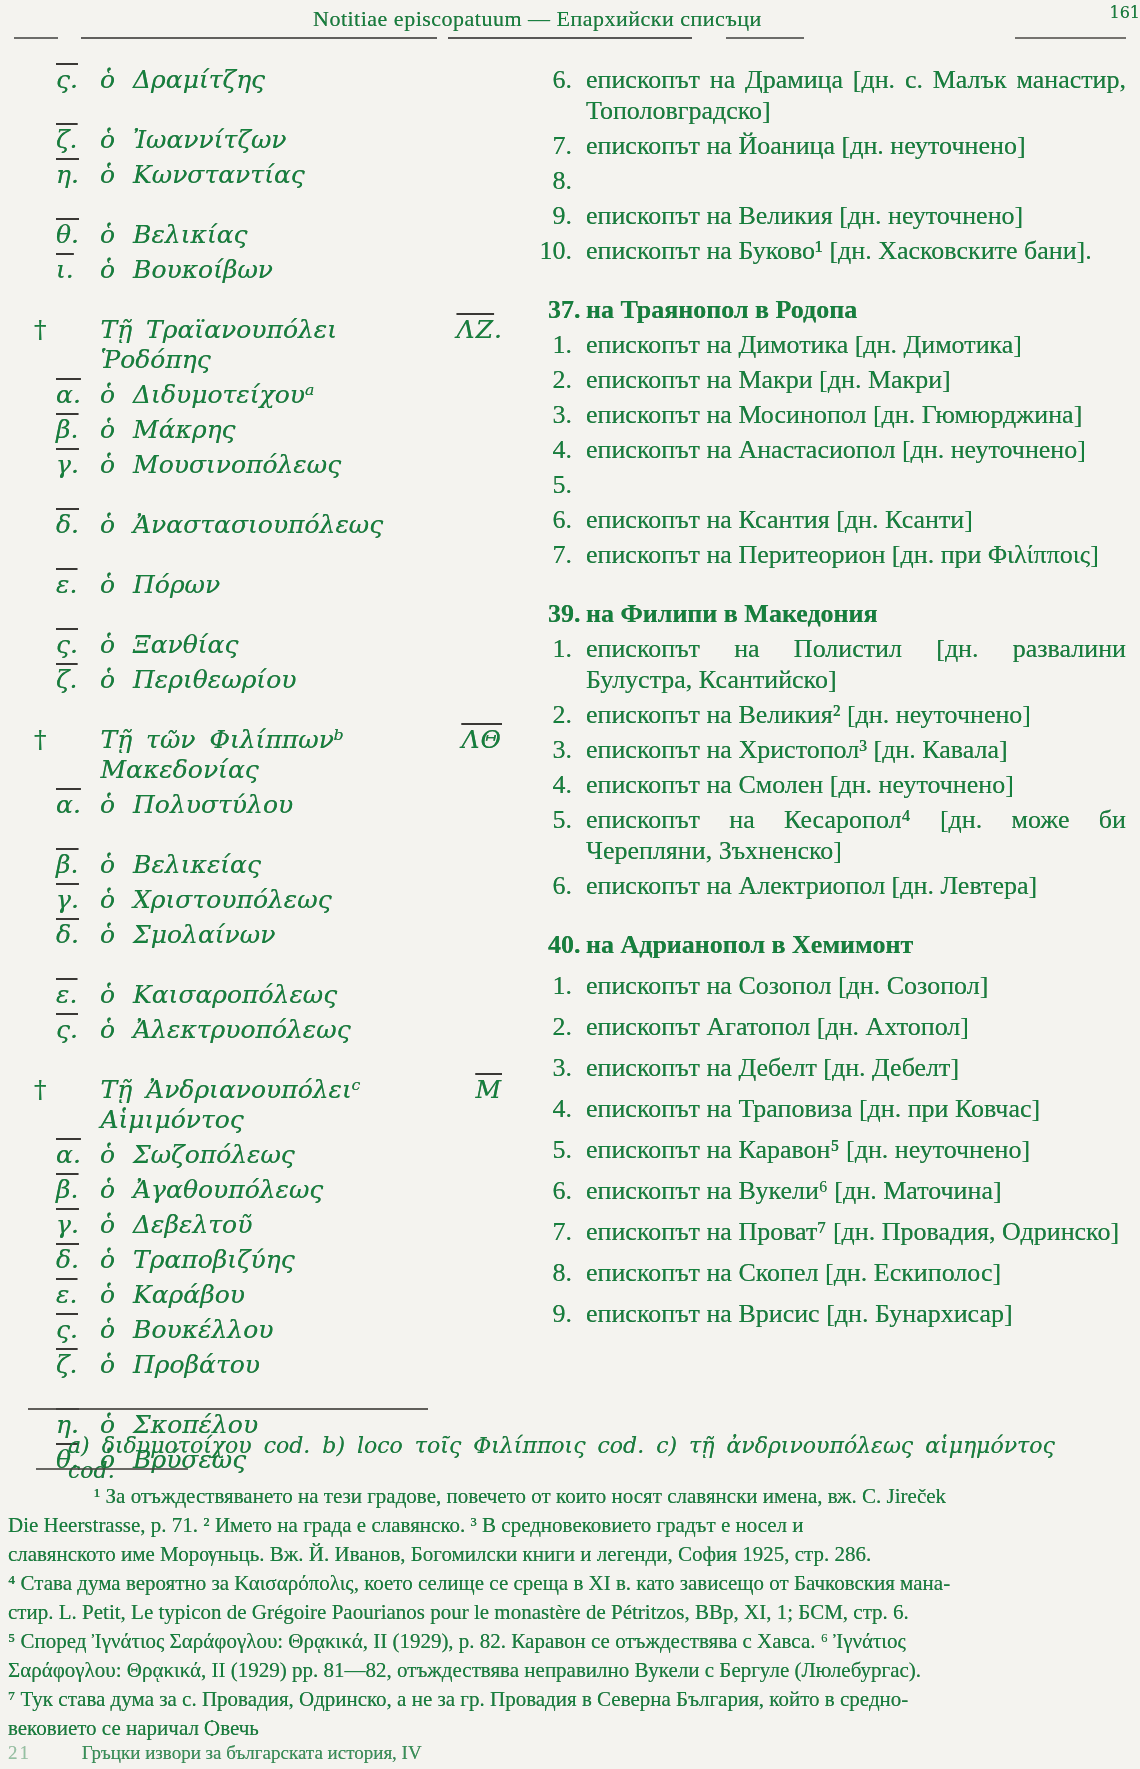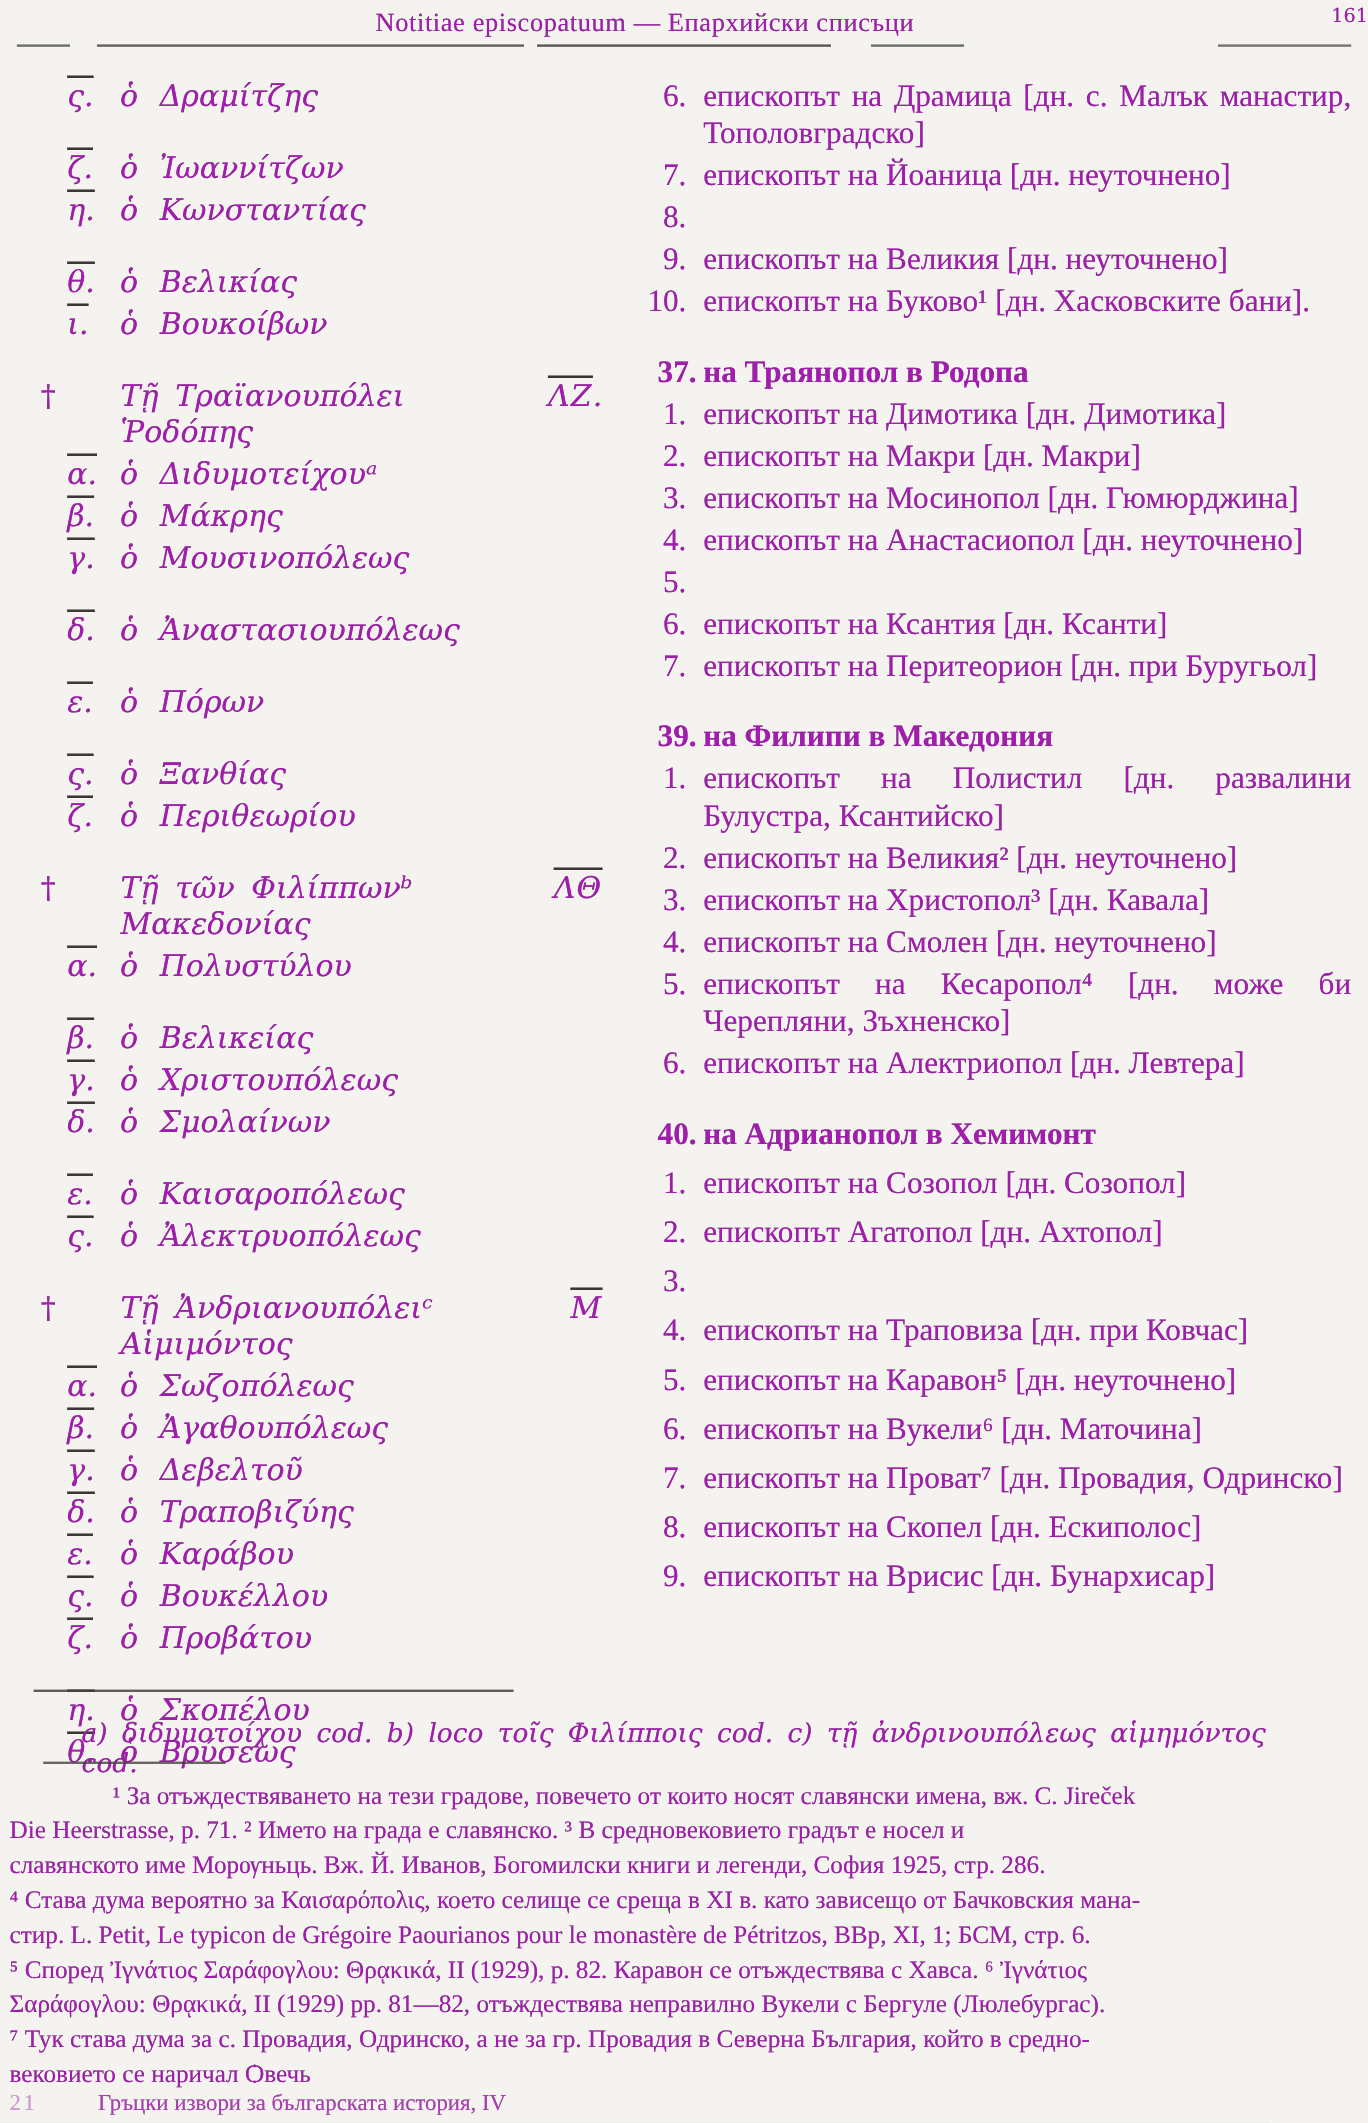--- a/index.html
+++ b/index.html
@@ -1,19 +1,19 @@
 <!DOCTYPE html>
 <html><head>
 <meta charset="utf-8">
 <style>
   html,body { margin:0; padding:0; background:#e8e7e3; }
   .page {
     position:relative; width:1140px; height:1769px;
     background:#f4f3ef;
-    color:#a21caf;
+    color:#15803d;
     font-family:"DejaVu Serif", serif;
     overflow:hidden;
     text-shadow:0 0 .5px rgba(35,30,25,.55);
   }
   
   .run-title {
     position:absolute; left:313px; top:6px;
     font-size:22px; letter-spacing:.5px;
     font-family:"Liberation Serif","DejaVu Serif",serif;
   }
@@ -274,21 +274,21 @@
         </div>
         <div class="r-row">
           <span class="r-num">5.</span>
         </div>
         <div class="r-row">
           <span class="r-num">6.</span>
           <div class="r-text">епископът на Ксантия [дн. Ксанти]</div>
         </div>
         <div class="r-row">
           <span class="r-num">7.</span>
-          <div class="r-text">епископът на Перитеорион [дн. при Буругьол]</div>
+          <div class="r-text">епископът на Перитеорион [дн. при Φιλίπποις]</div>
         </div>
         <div class="r-row r-sec">
           <span class="r-num">39.</span>
           <div class="r-text">на Филипи в Македония</div>
         </div>
         <div class="r-row">
           <span class="r-num">1.</span>
           <div class="r-text">епископът на Полистил [дн. развалини Булустра, Ксантийско]</div>
         </div>
         <div class="r-row">
@@ -318,20 +318,21 @@
         <div class="r-row wide">
           <span class="r-num">1.</span>
           <div class="r-text">епископът на Созопол [дн. Созопол]</div>
         </div>
         <div class="r-row wide">
           <span class="r-num">2.</span>
           <div class="r-text">епископът Агатопол [дн. Ахтопол]</div>
         </div>
         <div class="r-row wide">
           <span class="r-num">3.</span>
+          <div class="r-text">епископът на Дебелт [дн. Дебелт]</div>
         </div>
         <div class="r-row wide">
           <span class="r-num">4.</span>
           <div class="r-text">епископът на Траповиза [дн. при Ковчас]</div>
         </div>
         <div class="r-row wide">
           <span class="r-num">5.</span>
           <div class="r-text">епископът на Каравон⁵ [дн. неуточнено]</div>
         </div>
         <div class="r-row wide">

